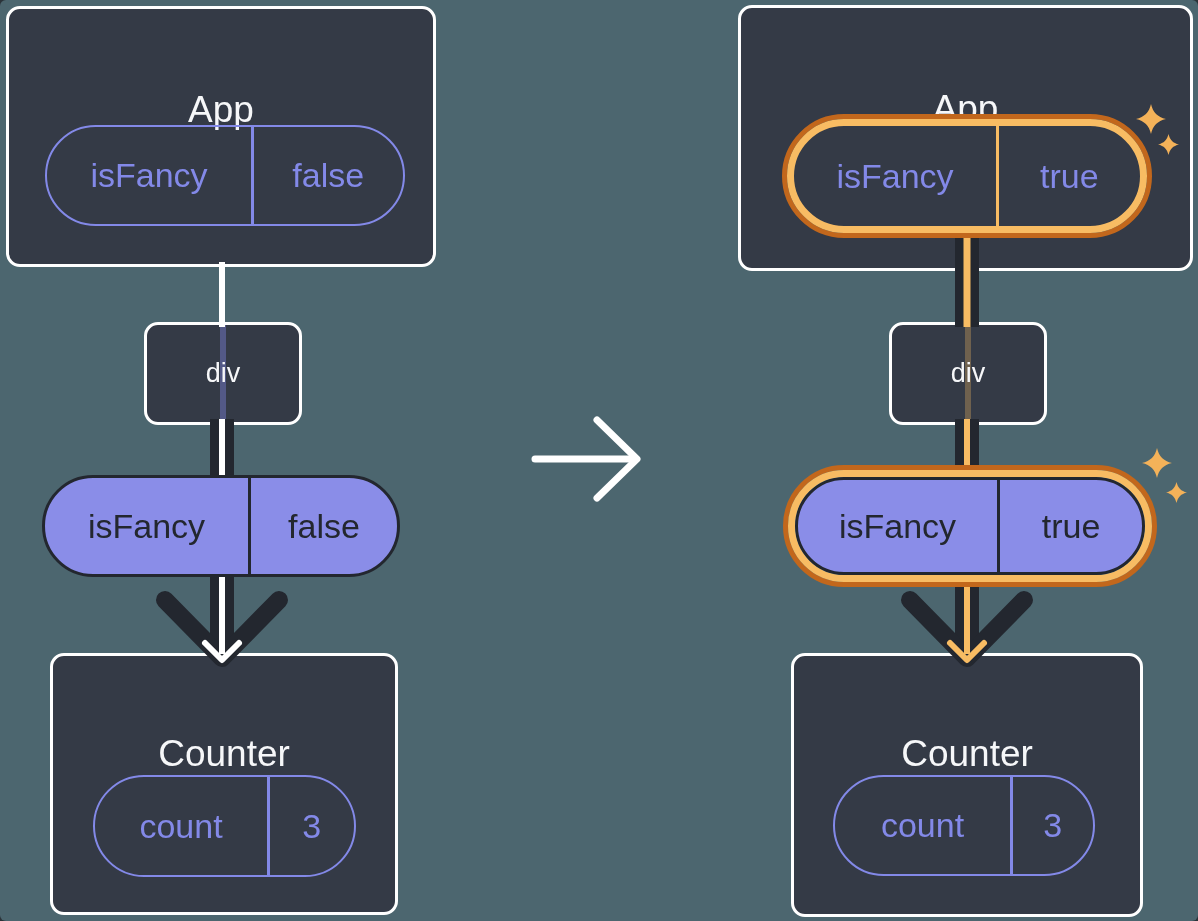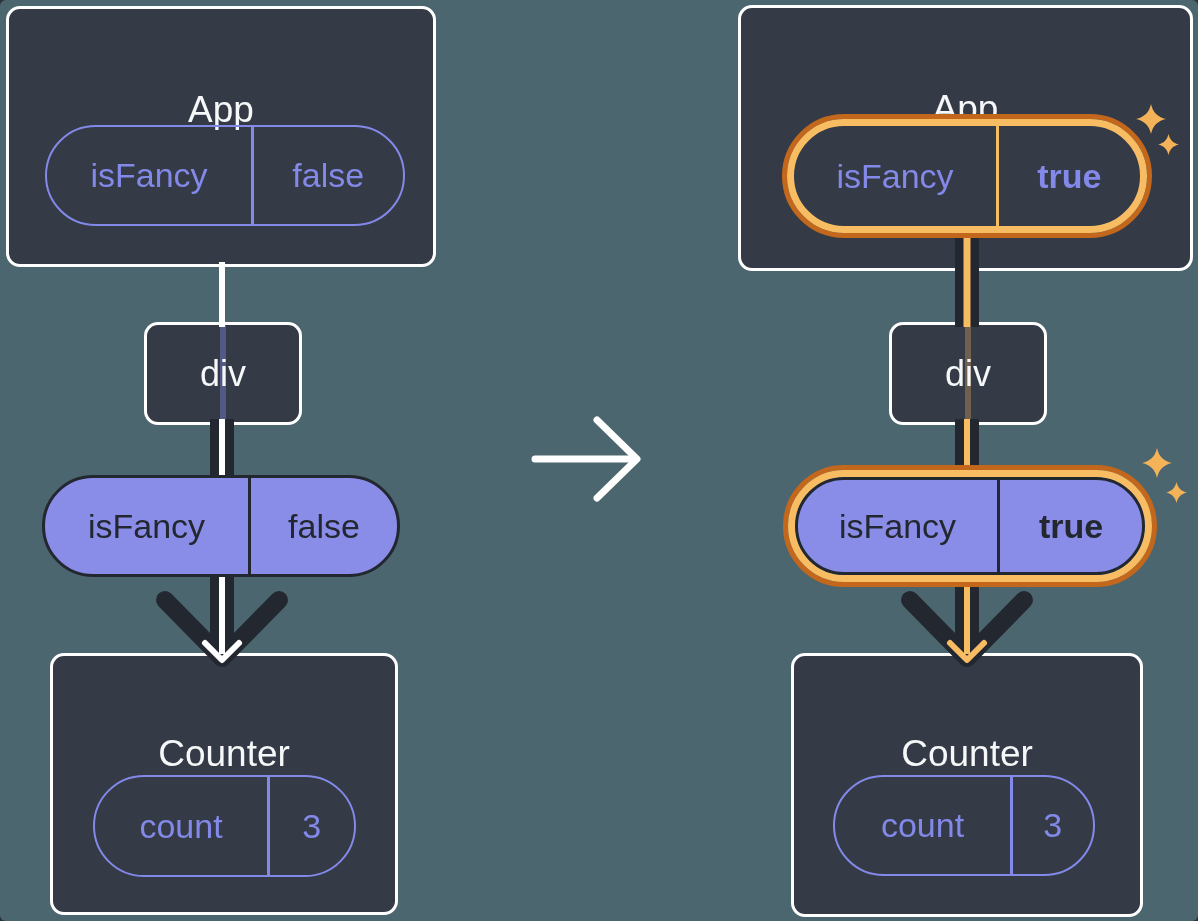--- a/index.html
+++ b/index.html
@@ -16,21 +16,21 @@
   }
   .box{
     position:absolute;background:var(--box-fill);
     border:3.5px solid var(--box-border);border-radius:14px;z-index:1;
   }
   .box-title{
     position:absolute;left:0;right:0;text-align:center;
     color:var(--title-text);font-size:37px;font-weight:500;line-height:46px;margin-top:28px;
   }
   .div-box{display:flex;align-items:center;justify-content:center;}
-  .div-title{position:relative;z-index:2;color:var(--title-text);font-size:36px;font-weight:500;}
+  .div-title{position:relative;z-index:2;color:var(--title-text);font-size:27px;font-weight:500;}
   .strip{position:absolute;top:0;bottom:0;left:50%;width:6px;margin-left:-3px;z-index:1;}
   .strip.purple{background:rgba(131,137,232,0.4);}
   .strip.orange{background:rgba(248,188,99,0.3);}
   .pill{
     position:absolute;display:flex;align-items:stretch;border-radius:999px;z-index:3;
     font-size:34px;
   }
   .pill .cell{display:flex;align-items:center;justify-content:center;}
   .pill .cell.left{width:var(--lw);}
   .pill .cell.right{flex:1;}
@@ -47,21 +47,21 @@
     display:flex;align-items:stretch;overflow:hidden;
   }
   .ring-inner.dark-interior{background:var(--box-fill);font-size:34px;color:var(--purple);}
   .ring-inner.dark-interior .pill-divider{background:var(--orange-light);}
   .ring-inner .inner-filled{
     flex:1;display:flex;align-items:stretch;border:3px solid var(--dark);
     border-radius:999px;background:var(--purple-fill);color:var(--dark);font-size:34px;
   }
   .inner-filled .pill-divider{background:var(--dark);width:3px;}
   .ring-inner .cell{display:flex;align-items:center;justify-content:center;}
-  .bold{font-weight:700;}
+  .bold{font-weight:400;}
   svg.layer{position:absolute;left:0;top:0;z-index:2;pointer-events:none;}
   svg.sparkle{position:absolute;z-index:4;}
   .st-dark{stroke:var(--dark);fill:none;}
   .st-white{stroke:var(--white);fill:none;}
   .st-orange{stroke:var(--orange-light);fill:none;}
   .sparkle path{fill:var(--sparkle);}
 </style>
 </head>
 <body>
 

